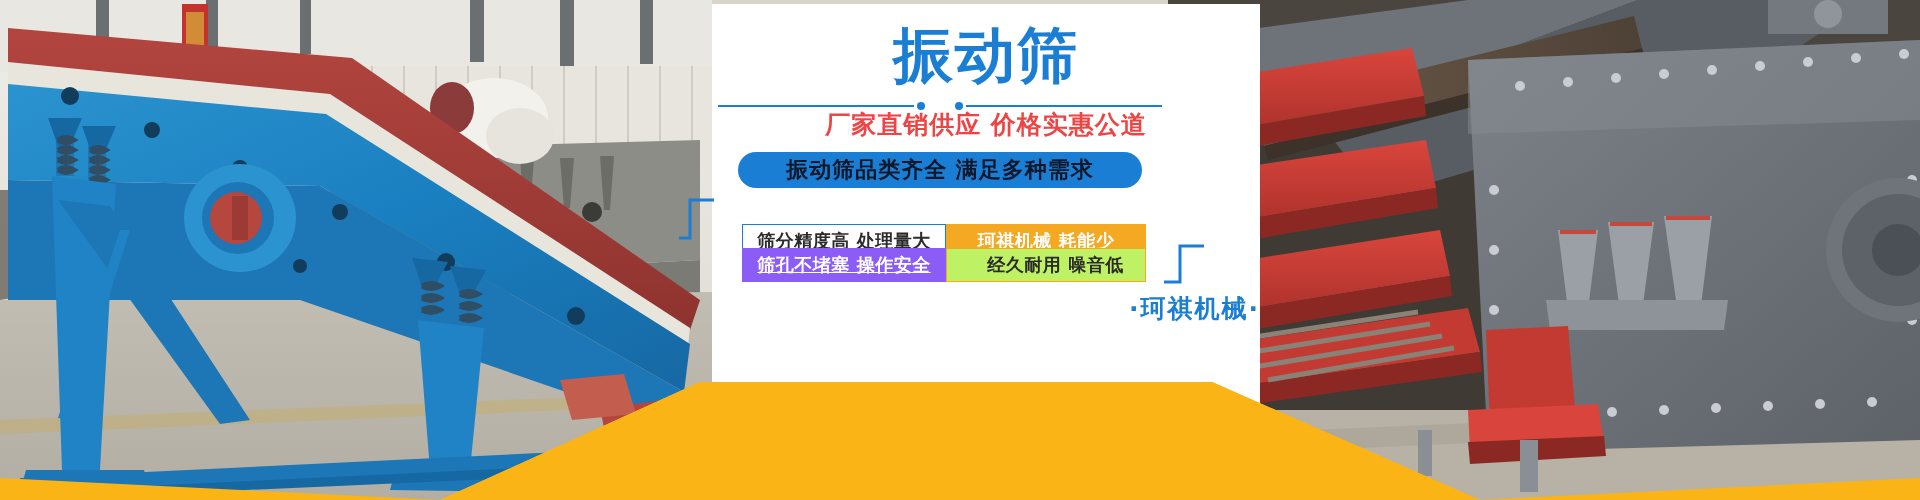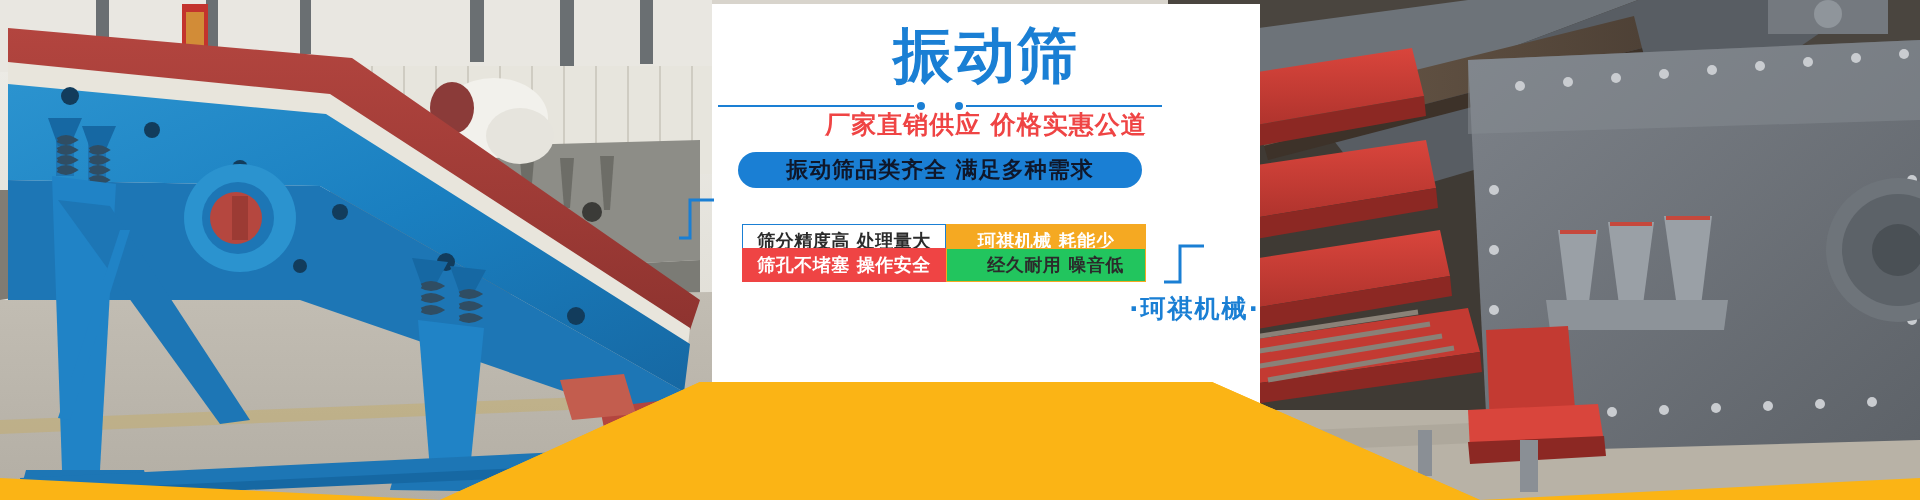--- a/index.html
+++ b/index.html
@@ -62,22 +62,22 @@
   #featrow1{left:30px;top:196px;width:404px;margin-top:24px;}
   #featrow2{left:30px;top:244px;width:404px;}
 
   .chip{display:flex;align-items:center;justify-content:center;
         font-size:18px;font-weight:bold;letter-spacing:.5px;
         font-family:"DejaVu Sans","Liberation Sans",sans-serif;
         box-sizing:border-box;white-space:nowrap;}
 
   .chip.white-blue{background:#ffffff;color:#2b2b2b;border:1px solid #1a7fd4;width:204px;}
   .chip.amber-fill{background:#f5a922;color:#ffffff;width:200px;}
-  .chip.blue-fill{background:#ef4444;color:#ffffff;width:204px;}
-  .chip.white-amber{background:#22c55e;color:#2b2b2b;border:1px solid #f5a922;width:200px;padding-left:19px;}
+  .chip.blue-fill{background:#8b5cf6;color:#ffffff;width:204px;text-decoration:underline;}
+  .chip.white-amber{background:#bef264;color:#2b2b2b;border:1px solid #f5a922;width:200px;padding-left:19px;}
 
   
   .elbow{position:absolute;z-index:6;}
   #elbow-left{left:678px;top:196px;width:36px;height:44px;}
   #elbow-right{left:1164px;top:244px;width:40px;height:44px;}
 
   
   #brand{
     position:absolute;left:0;top:288px;width:100%;text-align:right;
     font-size:25px;font-weight:bold;color:#1a7fd4;letter-spacing:2px;

